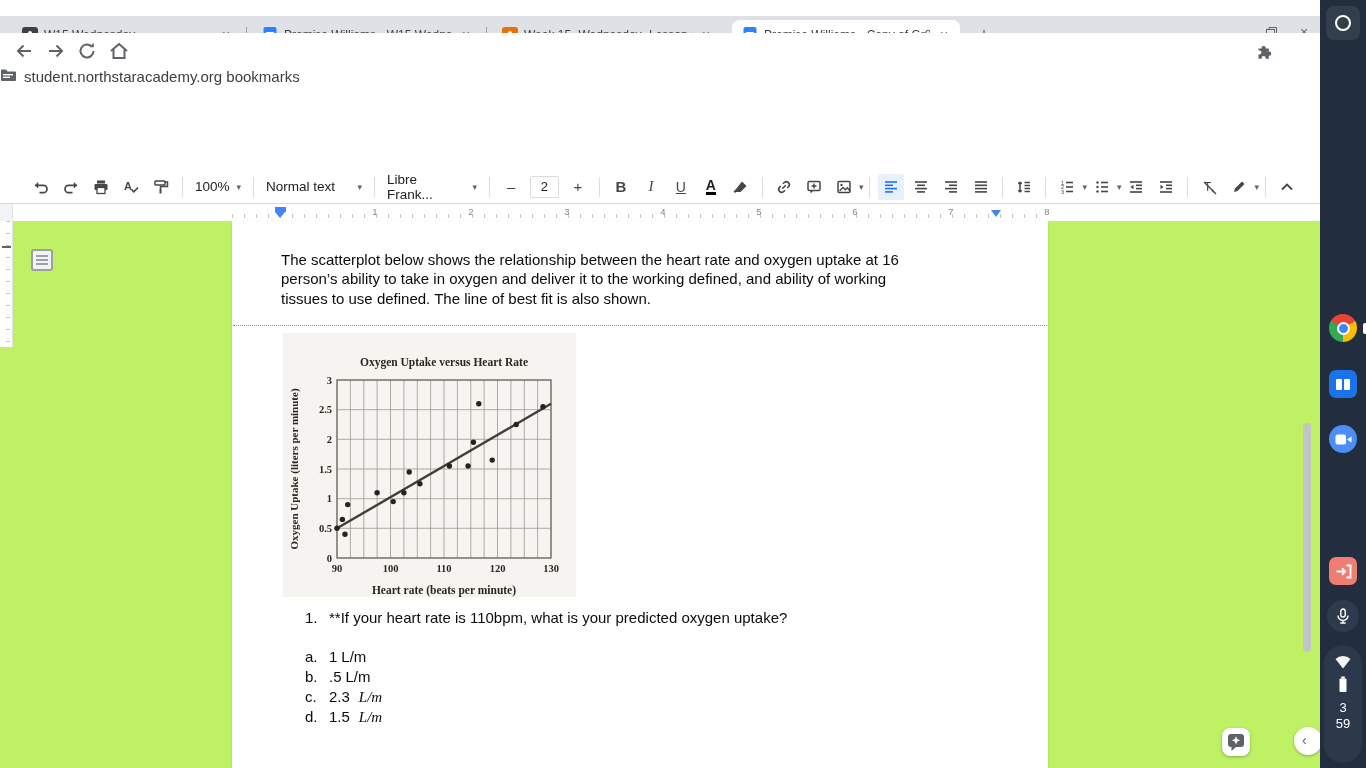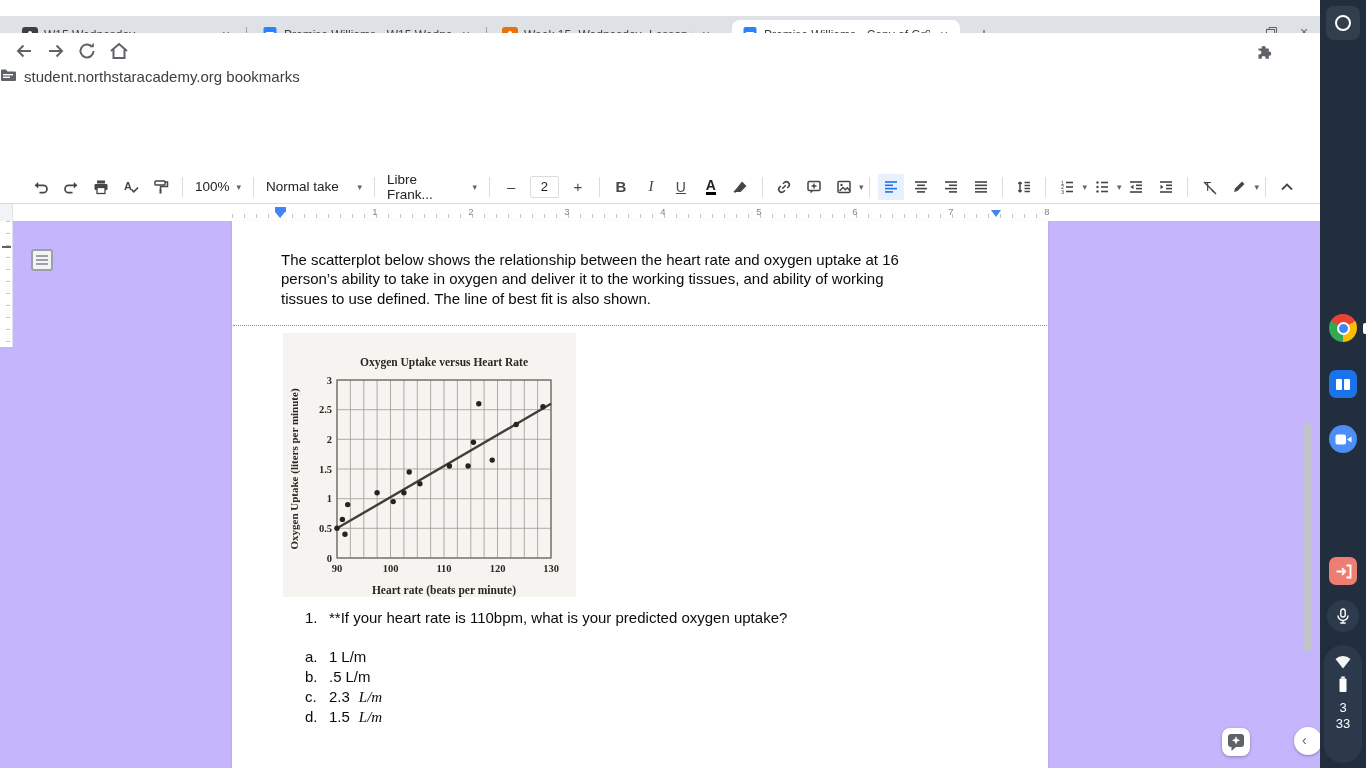--- a/index.html
+++ b/index.html
@@ -61,21 +61,21 @@
   
   .hruler{position:absolute;left:0;top:204px;width:1320px;height:17px;background:#fff}
   .hruler .ticks{position:absolute;left:232px;top:10px;width:816px;height:4px;background:repeating-linear-gradient(to right,#C2C6CA 0 1px,transparent 1px 12px)}
   .rnum{position:absolute;top:2px;font-size:9.5px;color:#80868B;transform:translateX(-50%)}
   .corner{position:absolute;left:0;top:0;width:13px;height:17px;background:#F1F3F4;border-right:1px solid #E0E2E5}
   .lmark{position:absolute;left:275px;top:3px;width:11px;height:5px;background:#4285F4}
   .lmark:after{content:"";position:absolute;left:0;top:5px;border-left:5.5px solid transparent;border-right:5.5px solid transparent;border-top:6px solid #4285F4}
   .rmark{position:absolute;left:991px;top:6px;border-left:5.5px solid transparent;border-right:5.5px solid transparent;border-top:7px solid #4285F4;width:0}
 
   
-  .canvas{position:absolute;left:0;top:221px;width:1320px;height:547px;background:#c4b5fd}
+  .canvas{position:absolute;left:0;top:221px;width:1320px;height:547px;background:#bef264}
   .vruler{position:absolute;left:0;top:0;width:13px;height:126px;background:#fff;border-right:1px solid #E0E2E5}
   .vruler .vticks{position:absolute;right:2px;top:0;width:4px;height:100%;background:repeating-linear-gradient(to bottom,#C2C6CA 0 1px,transparent 1px 12px)}
   .vmark{position:absolute;left:2px;top:25px;width:9px;height:2px;background:#5F6368}
   .outlinebtn{position:absolute;left:31px;top:28px;width:22px;height:22px;border:2px solid #9AA0A6;border-radius:3px;background:#F1F3F4;display:flex;flex-direction:column;justify-content:center;gap:2px;padding:0 3px}
   .outlinebtn i{display:block;height:2px;background:#9AA0A6}
   .page{position:absolute;left:232px;top:0;width:816px;height:547px;background:#fff;box-shadow:0 1px 3px rgba(0,0,0,.12)}
   .para{position:absolute;left:49px;top:29px;width:700px;font-size:15px;line-height:19.4px;color:#0b0b0b}
   .para span{display:block}
   .secbreak{position:absolute;left:1px;right:1px;top:104px;border-top:1px dotted #8e8e8e}
   .chartwrap{position:absolute;left:51px;top:112px;width:293px;height:264px;background:#f5f4f0}
@@ -297,21 +297,21 @@
           <rect x="6.5" y="10" width="2" height="4.5" fill="#444746"></rect>
         </svg>
       </div>
     <div class="tsep"></div>
     <div class="tlabel">
         <span>100%</span>
         <span class="caret">▾</span>
       </div>
     <div class="tsep"></div>
     <div class="tlabel" style="width:108px;justify-content:space-between">
-        <span>Normal take</span>
+        <span>Normal text</span>
         <span class="caret">▾</span>
       </div>
     <div class="tsep"></div>
     <div class="tlabel" style="width:102px;justify-content:center">
         <span>Libre Frank...</span>
         <span class="caret">▾</span>
       </div>
     <div class="tsep"></div>
     <div class="tbtn" style="font-size:15px">–</div>
     <div class="fsbox">2</div>
@@ -501,21 +501,21 @@
       </div>
     <div class="outlinebtn">
         <i></i>
         <i></i>
         <i></i>
       </div>
 
     <div class="page">
       <div class="para">
         <span>The scatterplot below shows the relationship between the heart rate and oxygen uptake at 16</span>
-        <span>person’s ability to take in oxygen and deliver it to the working tissues, and ability of working</span>
+        <span>person’s ability to take in oxygen and deliver it to the working defined, and ability of working</span>
         <span>tissues to use defined.  The line of best fit is also shown.</span>
       </div>
       <div class="secbreak"></div>
       <div class="chartwrap">
           <svg width="293" height="264" viewBox="0 0 293 264" font-family="'Liberation Serif',serif">
     <rect width="293" height="264" fill="#f5f4f0"></rect>
     <g stroke="#9d9890" stroke-width="0.8">
               <line x1="54.0" y1="47" x2="54.0" y2="225"></line>
               <line x1="67.4" y1="47" x2="67.4" y2="225"></line>
               <line x1="80.8" y1="47" x2="80.8" y2="225"></line>
@@ -653,16 +653,16 @@
   <div class="statuspill">
     <svg width="18" height="14" viewBox="0 0 18 14">
         <path d="M1.5 4 A11 11 0 0 1 16.5 4 L9 13.5 z" fill="#fff" opacity="0.95"></path>
       </svg>
     <svg width="10" height="17" viewBox="0 0 10 17">
         <rect x="3.2" y="0.5" width="3.6" height="2" fill="#fff"></rect>
         <rect x="1.5" y="2.5" width="7" height="13.5" rx="1" fill="#fff"></rect>
       </svg>
     <div class="clock">
       <div>3</div>
-      <div>33</div>
+      <div>59</div>
     </div>
   </div>
 </div>
 
 </body></html>

